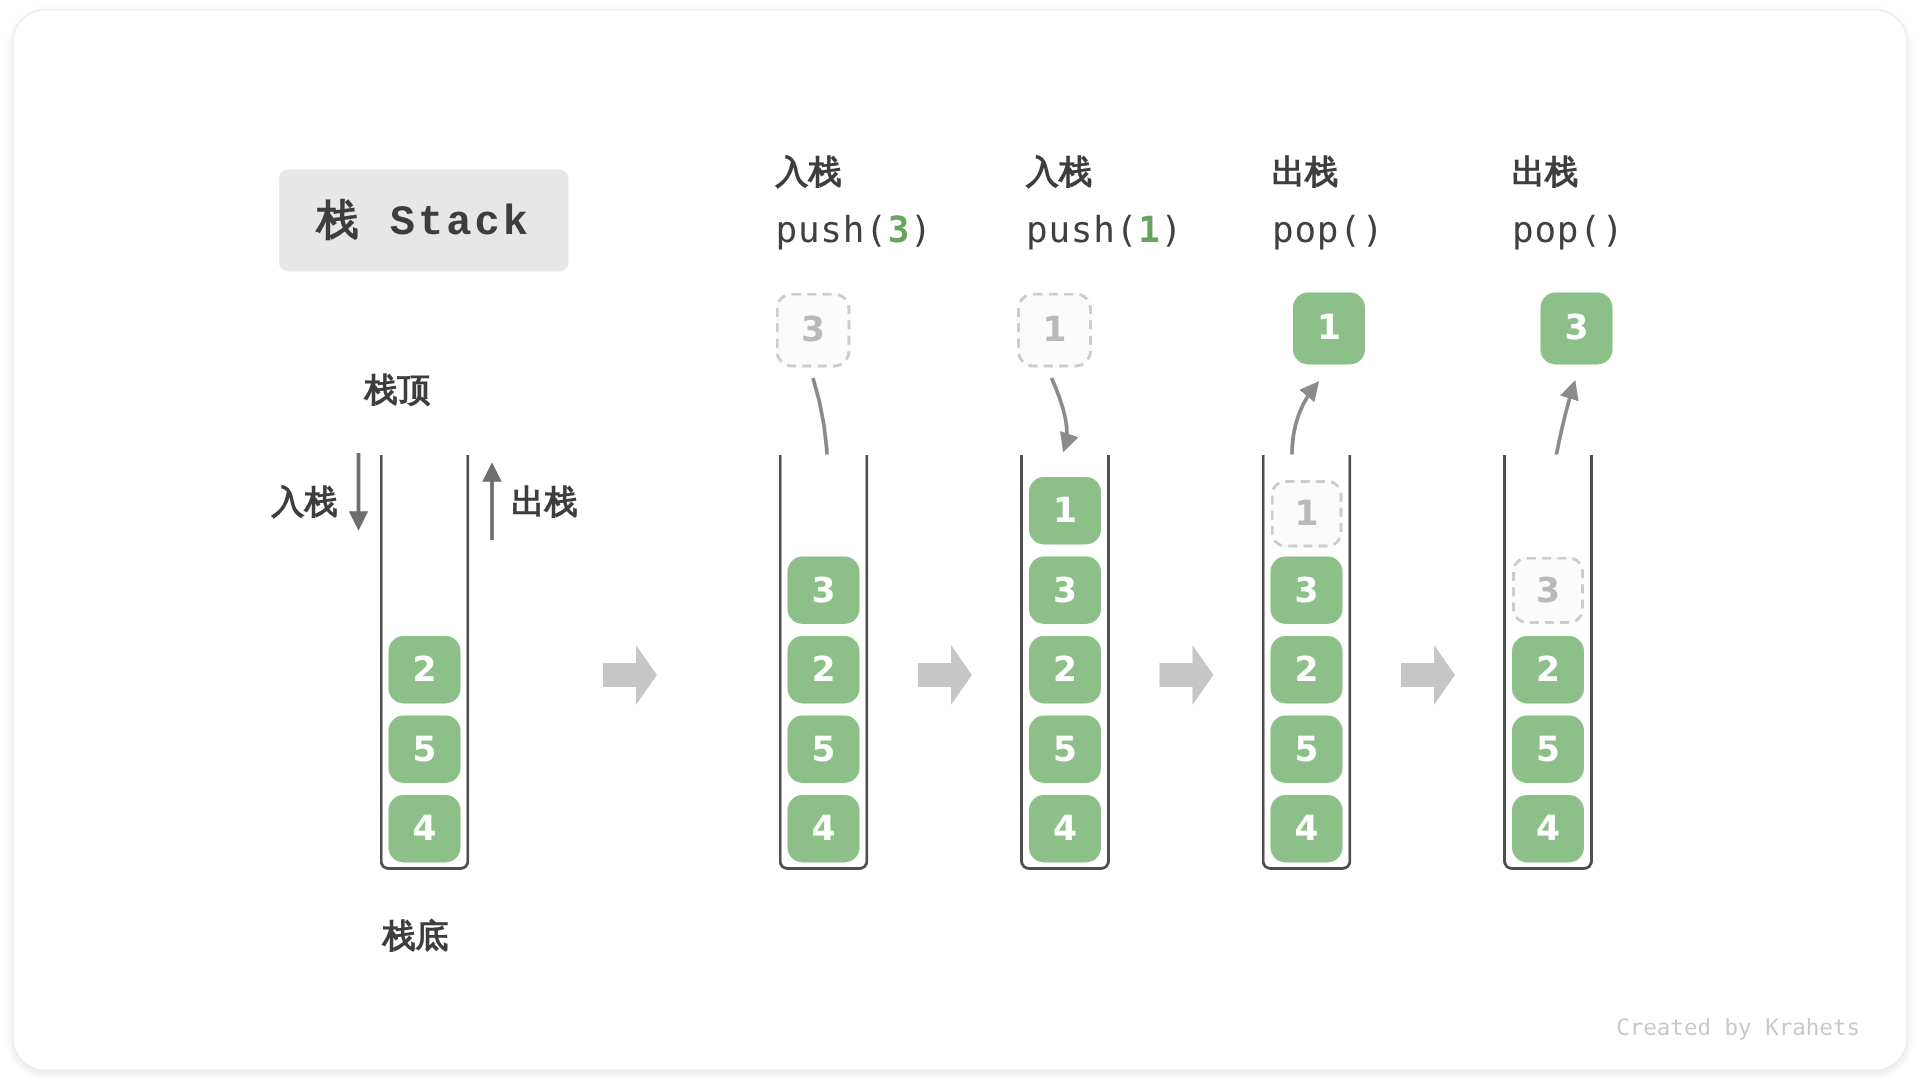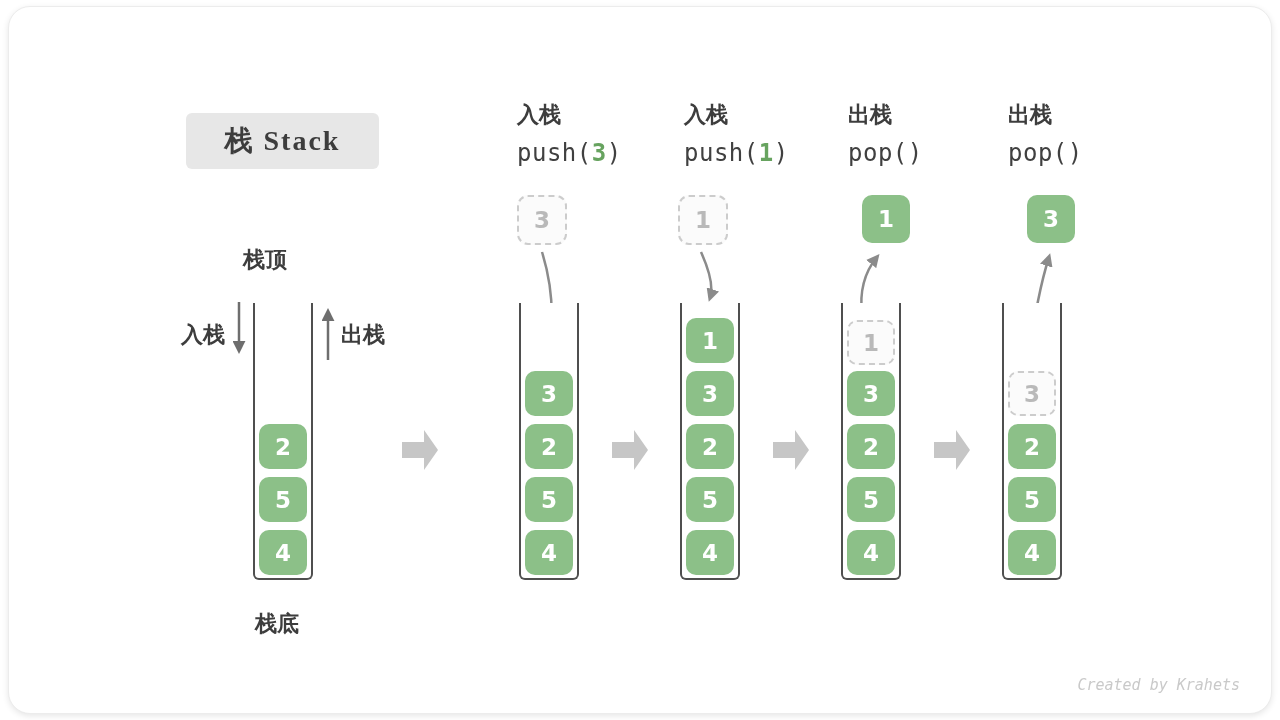--- a/index.html
+++ b/index.html
@@ -18,25 +18,25 @@
     position: absolute;
     left: 8px; top: 6px; right: 8px; bottom: 6px;
     background: #ffffff;
     border: 1px solid #ececec;
     border-radius: 22px;
     box-shadow: 0 2px 6px rgba(0,0,0,0.10);
   }
   .title-box {
     position: absolute;
     left: 186px; top: 113px;
-    width: 193px; height: 56px;
+    width: 193px; height: 68px;
     background: var(--title-bg, #e7e7e7);
     border-radius: 6px;
     display: flex; align-items: center; justify-content: center;
-    font-family: Liberation Serif, serif;
+    font-family: Liberation Mono, monospace;
     font-size: 28px; font-weight: bold;
     letter-spacing: 2px;
     color: var(--text-dark, #3d3d3d);
   }
   .lbl {
     position: absolute;
     font-size: 22px; font-weight: bold;
     color: var(--text-dark, #3d3d3d);
     white-space: nowrap;
   }
@@ -119,21 +119,20 @@
   .side-arrow  { stroke: var(--side-arrow, #6e6e6e); stroke-width: 2.5; fill: none; }
   .block-arrow { fill: var(--block-arrow, #c6c6c6); }
   .marker-head { fill: var(--arrow, #8b8b8b); }
   .marker-head-dark { fill: var(--side-arrow, #6e6e6e); }
   .watermark {
     position: absolute;
     right: 40px; top: 676px;
     font-family: "DejaVu Sans Mono", monospace;
     font-size: 15px;
     color: var(--watermark, #c9c9c9);
-    font-style: italic;
   }
 </style>
 </head>
 <body>
 
 <div class="canvas">
   <div class="card"></div>
 
   <div class="title-box">
     <span>栈 Stack</span>

